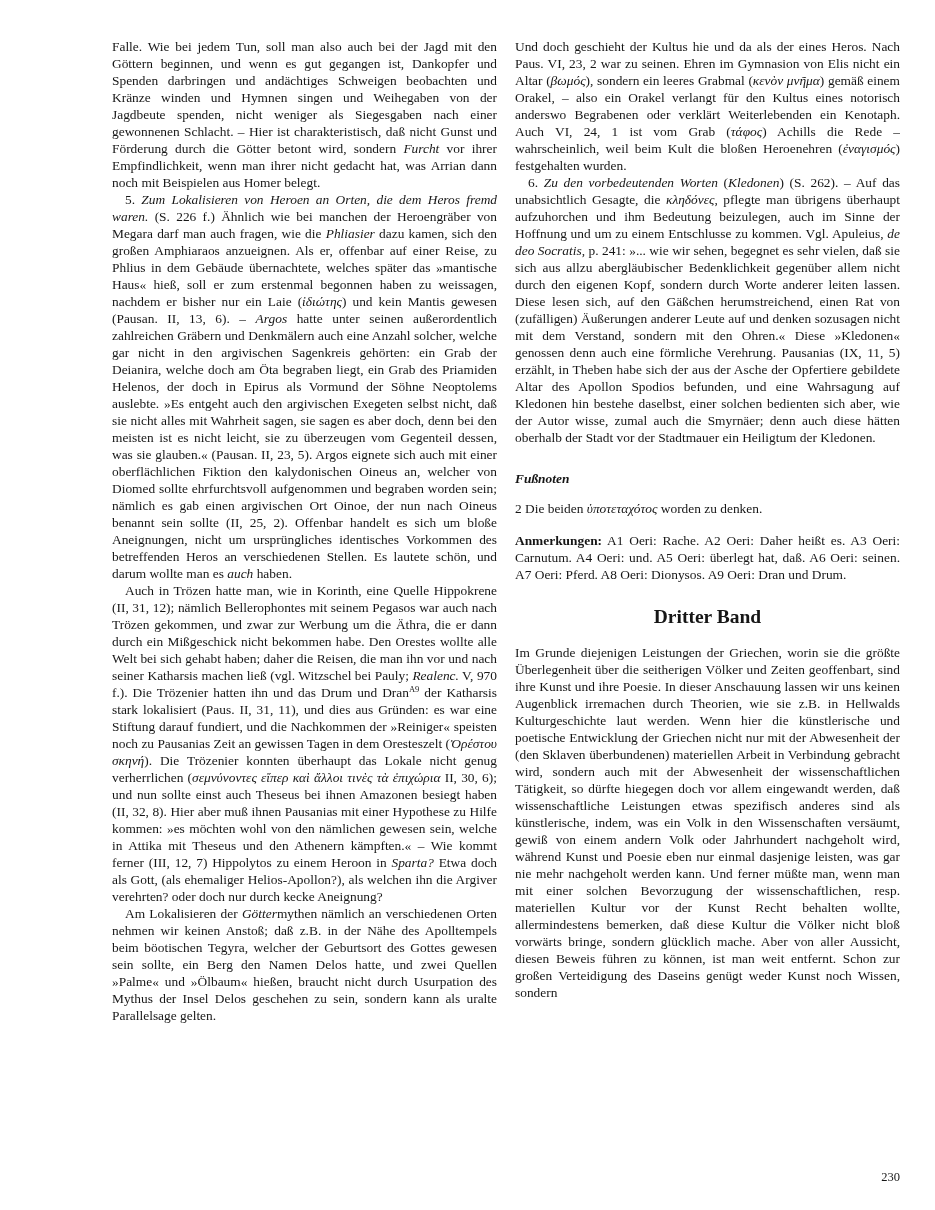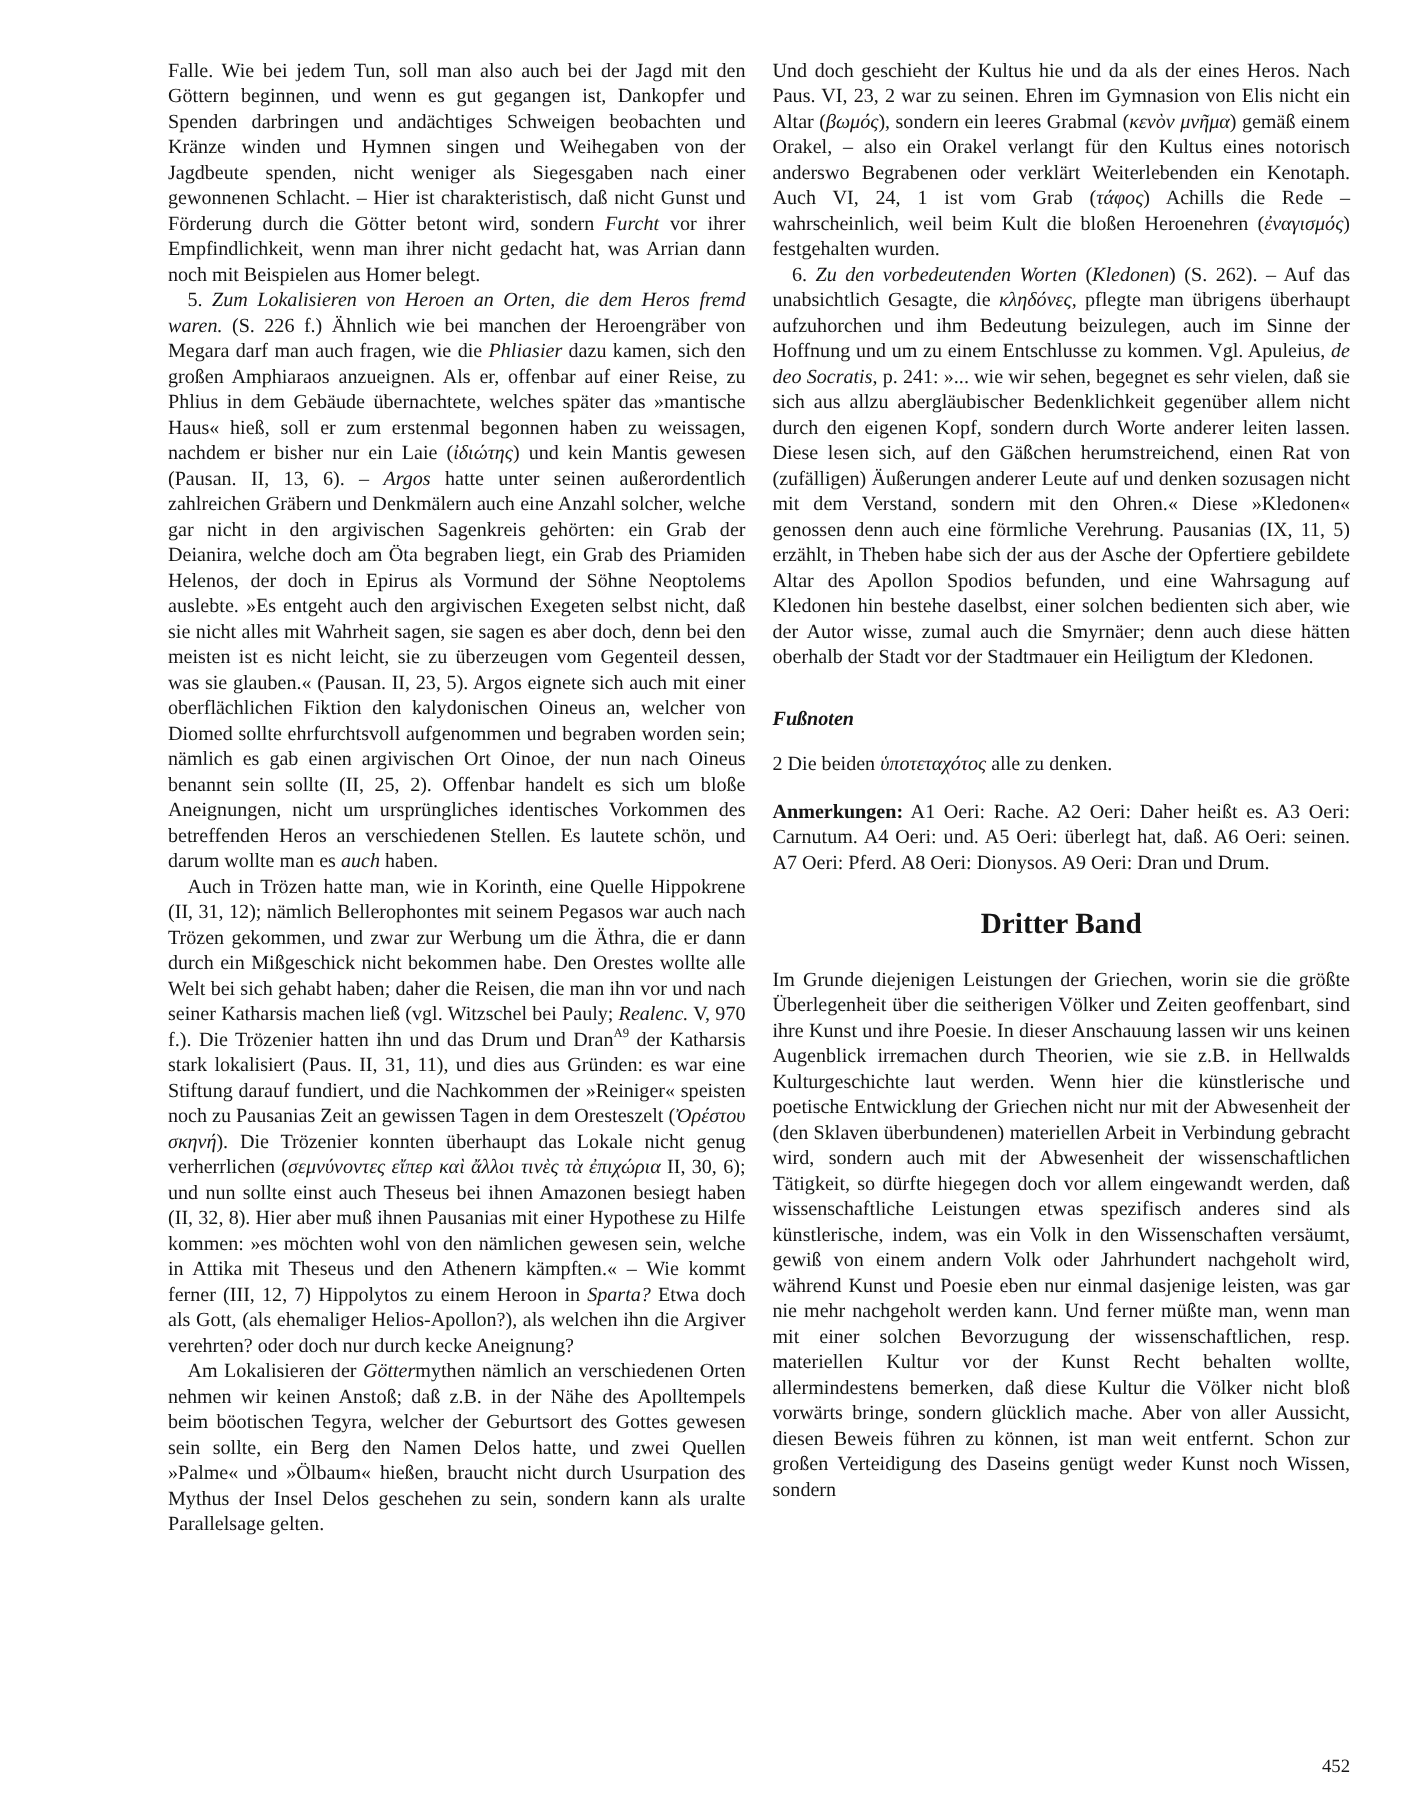--- a/index.html
+++ b/index.html
@@ -93,20 +93,20 @@
     <div class="col">
         <p class="blk p"><span>Falle. Wie bei jedem Tun, soll man also auch bei der Jagd mit den Göttern beginnen, und wenn es gut gegangen ist, Dankopfer und Spenden darbringen und andächtiges Schweigen beobachten und Kränze winden und Hymnen singen und Weihegaben von der Jagdbeute spenden, nicht weniger als Siegesgaben nach einer gewonnenen Schlacht. – Hier ist charakteristisch, daß nicht Gunst und Förderung durch die Götter betont wird, sondern </span><span class="i">Furcht</span><span> vor ihrer Empfindlichkeit, wenn man ihrer nicht gedacht hat, was Arrian dann noch mit Beispielen aus Homer belegt.</span></p>
         <p class="blk p indent"><span>5. </span><span class="i">Zum Lokalisieren von Heroen an Orten, die dem Heros fremd waren.</span><span> (S. 226 f.) Ähnlich wie bei manchen der Heroengräber von Megara darf man auch fragen, wie die </span><span class="i">Phliasier</span><span> dazu kamen, sich den großen Amphiaraos anzueignen. Als er, offenbar auf einer Reise, zu Phlius in dem Gebäude übernachtete, welches später das »mantische Haus« hieß, soll er zum erstenmal begonnen haben zu weissagen, nachdem er bisher nur ein Laie (</span><span class="i">ἰδιώτης</span><span>) und kein Mantis gewesen (Pausan. II, 13, 6). – </span><span class="i">Argos</span><span> hatte unter seinen außerordentlich zahlreichen Gräbern und Denkmälern auch eine Anzahl solcher, welche gar nicht in den argivischen Sagenkreis gehörten: ein Grab der Deianira, welche doch am Öta begraben liegt, ein Grab des Priamiden Helenos, der doch in Epirus als Vormund der Söhne Neoptolems auslebte. »Es entgeht auch den argivischen Exegeten selbst nicht, daß sie nicht alles mit Wahrheit sagen, sie sagen es aber doch, denn bei den meisten ist es nicht leicht, sie zu überzeugen vom Gegenteil dessen, was sie glauben.« (Pausan. II, 23, 5). Argos eignete sich auch mit einer oberflächlichen Fiktion den kalydonischen Oineus an, welcher von Diomed sollte ehrfurchtsvoll aufgenommen und begraben worden sein; nämlich es gab einen argivischen Ort Oinoe, der nun nach Oineus benannt sein sollte (II, 25, 2). Offenbar handelt es sich um bloße Aneignungen, nicht um ursprüngliches identisches Vorkommen des betreffenden Heros an verschiedenen Stellen. Es lautete schön, und darum wollte man es </span><span class="i">auch</span><span> haben.</span></p>
         <p class="blk p indent"><span>Auch in Trözen hatte man, wie in Korinth, eine Quelle Hippokrene (II, 31, 12); nämlich Bellerophontes mit seinem Pegasos war auch nach Trözen gekommen, und zwar zur Werbung um die Äthra, die er dann durch ein Mißgeschick nicht bekommen habe. Den Orestes wollte alle Welt bei sich gehabt haben; daher die Reisen, die man ihn vor und nach seiner Katharsis machen ließ (vgl. Witzschel bei Pauly; </span><span class="i">Realenc.</span><span> V, 970 f.). Die Trözenier hatten ihn und das Drum und Dran</span><sup>A9</sup><span> der Katharsis stark lokalisiert (Paus. II, 31, 11), und dies aus Gründen: es war eine Stiftung darauf fundiert, und die Nachkommen der »Reiniger« speisten noch zu Pausanias Zeit an gewissen Tagen in dem Oresteszelt (</span><span class="i">Ὀρέστου σκηνή</span><span>). Die Trözenier konnten überhaupt das Lokale nicht genug verherrlichen (</span><span class="i">σεμνύνοντες εἴπερ καὶ ἄλλοι τινὲς τὰ ἐπιχώρια</span><span> II, 30, 6); und nun sollte einst auch Theseus bei ihnen Amazonen besiegt haben (II, 32, 8). Hier aber muß ihnen Pausanias mit einer Hypothese zu Hilfe kommen: »es möchten wohl von den nämlichen gewesen sein, welche in Attika mit Theseus und den Athenern kämpften.« – Wie kommt ferner (III, 12, 7) Hippolytos zu einem Heroon in </span><span class="i">Sparta?</span><span> Etwa doch als Gott, (als ehemaliger Helios-Apollon?), als welchen ihn die Argiver verehrten? oder doch nur durch kecke Aneignung?</span></p>
         <p class="blk p indent"><span>Am Lokalisieren der </span><span class="i">Götter</span><span>mythen nämlich an verschiedenen Orten nehmen wir keinen Anstoß; daß z.B. in der Nähe des Apolltempels beim böotischen Tegyra, welcher der Geburtsort des Gottes gewesen sein sollte, ein Berg den Namen Delos hatte, und zwei Quellen »Palme« und »Ölbaum« hießen, braucht nicht durch Usurpation des Mythus der Insel Delos geschehen zu sein, sondern kann als uralte Parallelsage gelten.</span></p>
       </div>
     <div class="col">
         <p class="blk p"><span>Und doch geschieht der Kultus hie und da als der eines Heros. Nach Paus. VI, 23, 2 war zu seinen. Ehren im Gymnasion von Elis nicht ein Altar (</span><span class="i">βωμός</span><span>), sondern ein leeres Grabmal (</span><span class="i">κενὸν μνῆμα</span><span>) gemäß einem Orakel, – also ein Orakel verlangt für den Kultus eines notorisch anderswo Begrabenen oder verklärt Weiterlebenden ein Kenotaph. Auch VI, 24, 1 ist vom Grab (</span><span class="i">τάφος</span><span>) Achills die Rede – wahrscheinlich, weil beim Kult die bloßen Heroenehren (</span><span class="i">ἐναγισμός</span><span>) festgehalten wurden.</span></p>
         <p class="blk p indent"><span>6. </span><span class="i">Zu den vorbedeutenden Worten</span><span> (</span><span class="i">Kledonen</span><span>) (S. 262). – Auf das unabsichtlich Gesagte, die </span><span class="i">κληδόνες</span><span>, pflegte man übrigens überhaupt aufzuhorchen und ihm Bedeutung beizulegen, auch im Sinne der Hoffnung und um zu einem Entschlusse zu kommen. Vgl. Apuleius, </span><span class="i">de deo Socratis</span><span>, p. 241: »... wie wir sehen, begegnet es sehr vielen, daß sie sich aus allzu abergläubischer Bedenklichkeit gegenüber allem nicht durch den eigenen Kopf, sondern durch Worte anderer leiten lassen. Diese lesen sich, auf den Gäßchen herumstreichend, einen Rat von (zufälligen) Äußerungen anderer Leute auf und denken sozusagen nicht mit dem Verstand, sondern mit den Ohren.« Diese »Kledonen« genossen denn auch eine förmliche Verehrung. Pausanias (IX, 11, 5) erzählt, in Theben habe sich der aus der Asche der Opfertiere gebildete Altar des Apollon Spodios befunden, und eine Wahrsagung auf Kledonen hin bestehe daselbst, einer solchen bedienten sich aber, wie der Autor wisse, zumal auch die Smyrnäer; denn auch diese hätten oberhalb der Stadt vor der Stadtmauer ein Heiligtum der Kledonen.</span></p>
         <div class="blk h-italic"><span class="bi">Fußnoten</span></div>
-        <p class="blk footnote"><span>2 Die beiden </span><span class="i">ὑποτεταχότος</span><span> alle zu denken.</span></p>
+        <p class="blk footnote"><span>2 Die beiden </span><span class="i">ὑποτεταχότος</span><span> worden zu denken.</span></p>
         <p class="blk anm"><span class="b">Anmerkungen:</span><span> A1 Oeri: Rache. A2 Oeri: Daher heißt es. A3 Oeri: Carnutum. A4 Oeri: und. A5 Oeri: überlegt hat, daß. A6 Oeri: seinen. A7 Oeri: Pferd. A8 Oeri: Dionysos. A9 Oeri: Dran und Drum.</span></p>
         <div class="blk h-large"><span>Dritter Band</span></div>
         <p class="blk p"><span>Im Grunde diejenigen Leistungen der Griechen, worin sie die größte Überlegenheit über die seitherigen Völker und Zeiten geoffenbart, sind ihre Kunst und ihre Poesie. In dieser Anschauung lassen wir uns keinen Augenblick irremachen durch Theorien, wie sie z.B. in Hellwalds Kulturgeschichte laut werden. Wenn hier die künstlerische und poetische Entwicklung der Griechen nicht nur mit der Abwesenheit der (den Sklaven überbundenen) materiellen Arbeit in Verbindung gebracht wird, sondern auch mit der Abwesenheit der wissenschaftlichen Tätigkeit, so dürfte hiegegen doch vor allem eingewandt werden, daß wissenschaftliche Leistungen etwas spezifisch anderes sind als künstlerische, indem, was ein Volk in den Wissenschaften versäumt, gewiß von einem andern Volk oder Jahrhundert nachgeholt wird, während Kunst und Poesie eben nur einmal dasjenige leisten, was gar nie mehr nachgeholt werden kann. Und ferner müßte man, wenn man mit einer solchen Bevorzugung der wissenschaftlichen, resp. materiellen Kultur vor der Kunst Recht behalten wollte, allermindestens bemerken, daß diese Kultur die Völker nicht bloß vorwärts bringe, sondern glücklich mache. Aber von aller Aussicht, diesen Beweis führen zu können, ist man weit entfernt. Schon zur großen Verteidigung des Daseins genügt weder Kunst noch Wissen, sondern</span></p>
       </div>
   </div>
-  <div class="page-number">452</div>
+  <div class="page-number">230</div>
 </div>
 
 </body></html>

